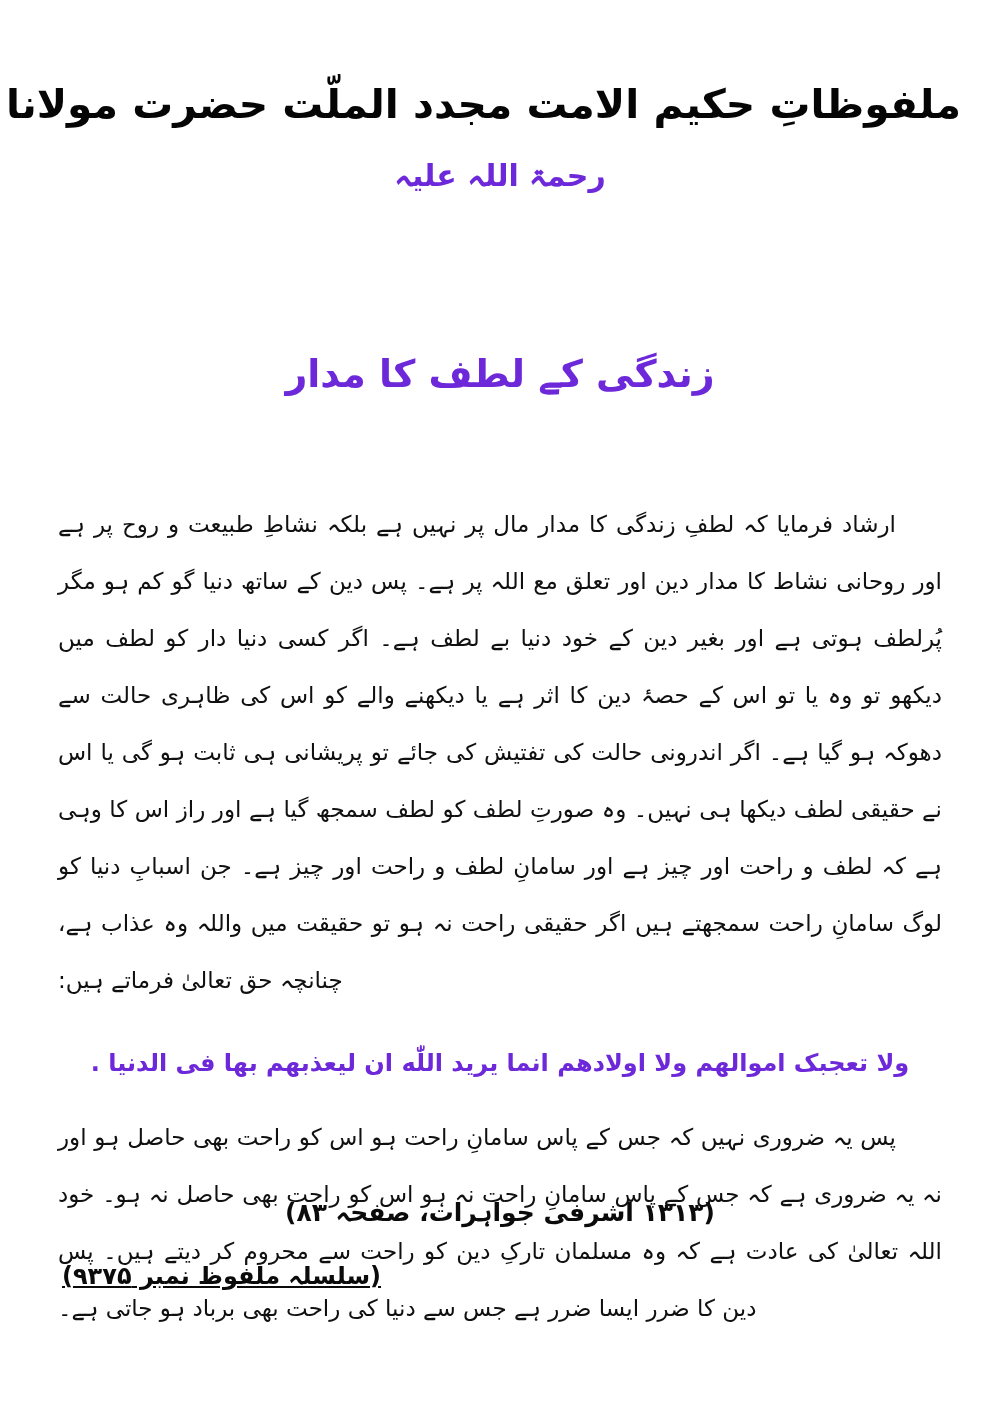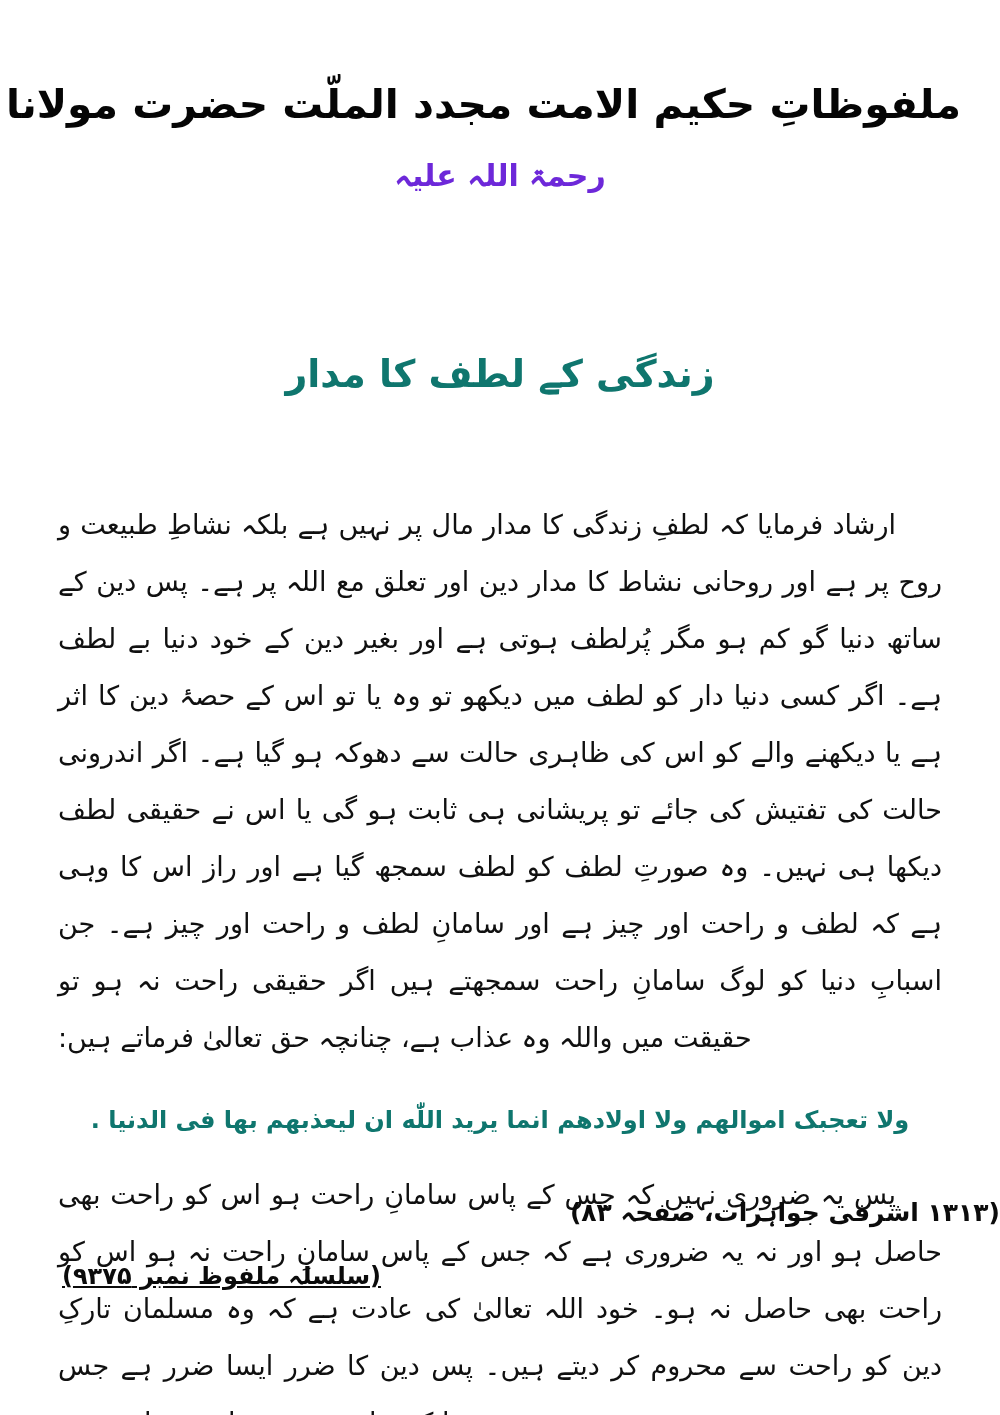--- a/index.html
+++ b/index.html
@@ -51,61 +51,62 @@
 
   
   .section-heading {
     position: absolute;
     top: 352px;
     left: 0;
     right: 0;
     text-align: center;
     font-size: 38px;
     font-weight: 700;
-    color: #0f766e;
+    color: #6d28d9;
     letter-spacing: 0.5px;
   }
 
   
   .body-wrap {
     position: absolute;
     top: 496px;
     right: 58px;
     left: 58px;
   }
 
   .para {
-    font-size: 27px;
+    font-size: 23px;
     line-height: 57px;
     text-align: justify;
     text-align-last: left;
     color: #101010;
     font-weight: 500;
   }
   .para .lead-indent { display: inline-block; width: 46px; }
 
   .para-2 { margin-top: 22px; }
 
   .verse {
     margin-top: 34px;
     margin-bottom: 26px;
     text-align: center;
     font-size: 24px;
     font-weight: 700;
     letter-spacing: 0.2px;
-    color: #0f766e;
+    color: #6d28d9;
     line-height: 40px;
   }
 
   
   .citation-center {
     position: absolute;
     top: 1198px;
     left: 0;
     right: 0;
+    text-align: center;
     font-size: 25px;
     font-weight: 600;
     color: #0b0b0b;
   }
   .citation-left {
     position: absolute;
     top: 1262px;
     left: 62px;
     font-size: 24px;
     font-weight: 600;

